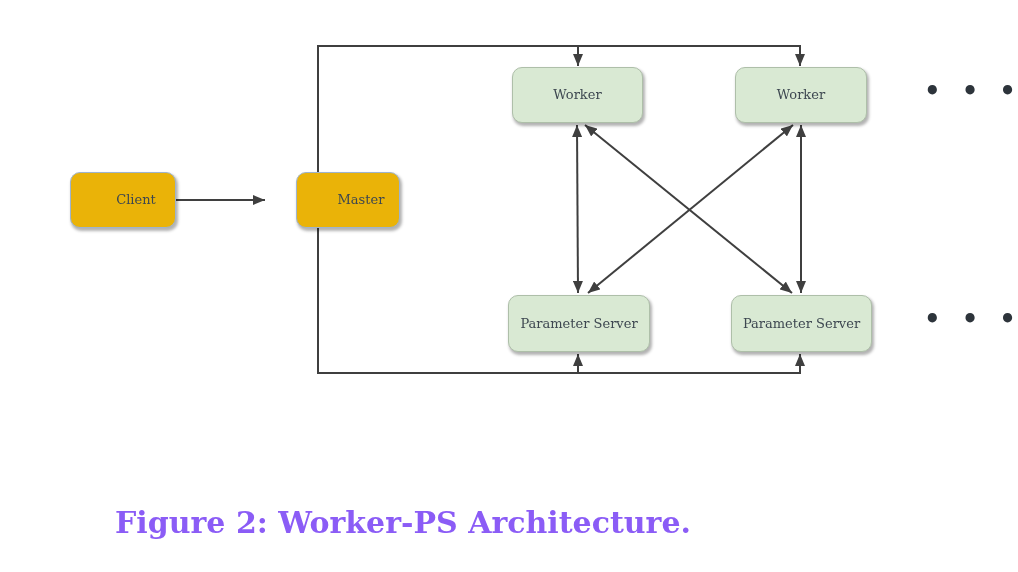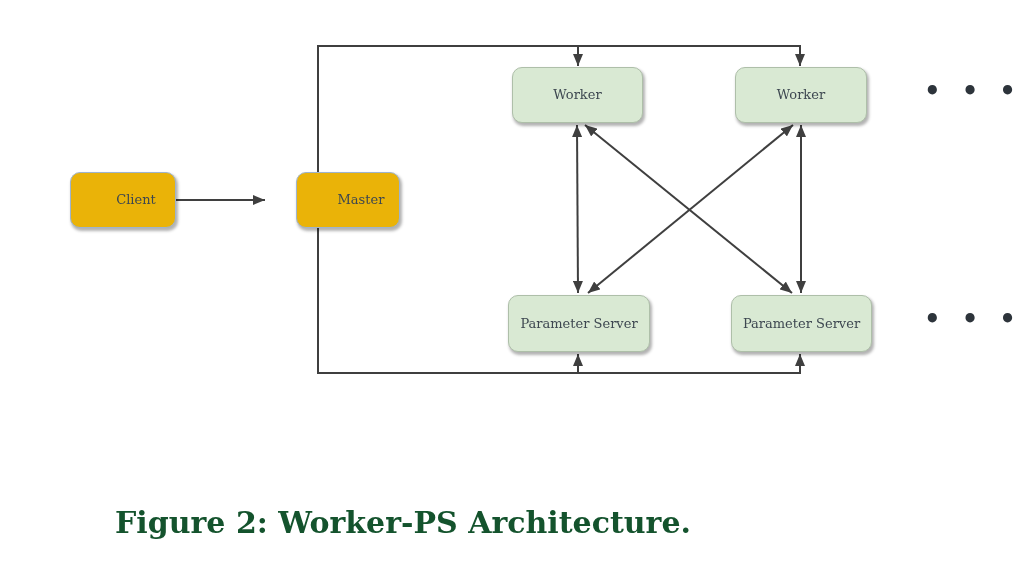--- a/index.html
+++ b/index.html
@@ -63,21 +63,21 @@
 
   .caption {
     position: absolute;
     left: 0;
     top: 505px;
     width: 806px;
     text-align: center;
     font-family: "DejaVu Serif", serif;
     font-weight: bold;
     font-size: 30px;
-    color: #14532d;
+    color: #8b5cf6;
   }
 </style>
 </head>
 <body>
 
 <div class="stage">
 
   <svg class="connectors" viewBox="0 0 1018 572" xmlns="http://www.w3.org/2000/svg">
     <defs>
       <marker id="ah" viewBox="0 0 12 10" refX="12" refY="5" markerWidth="12" markerHeight="10" markerUnits="userSpaceOnUse" orient="auto-start-reverse">

